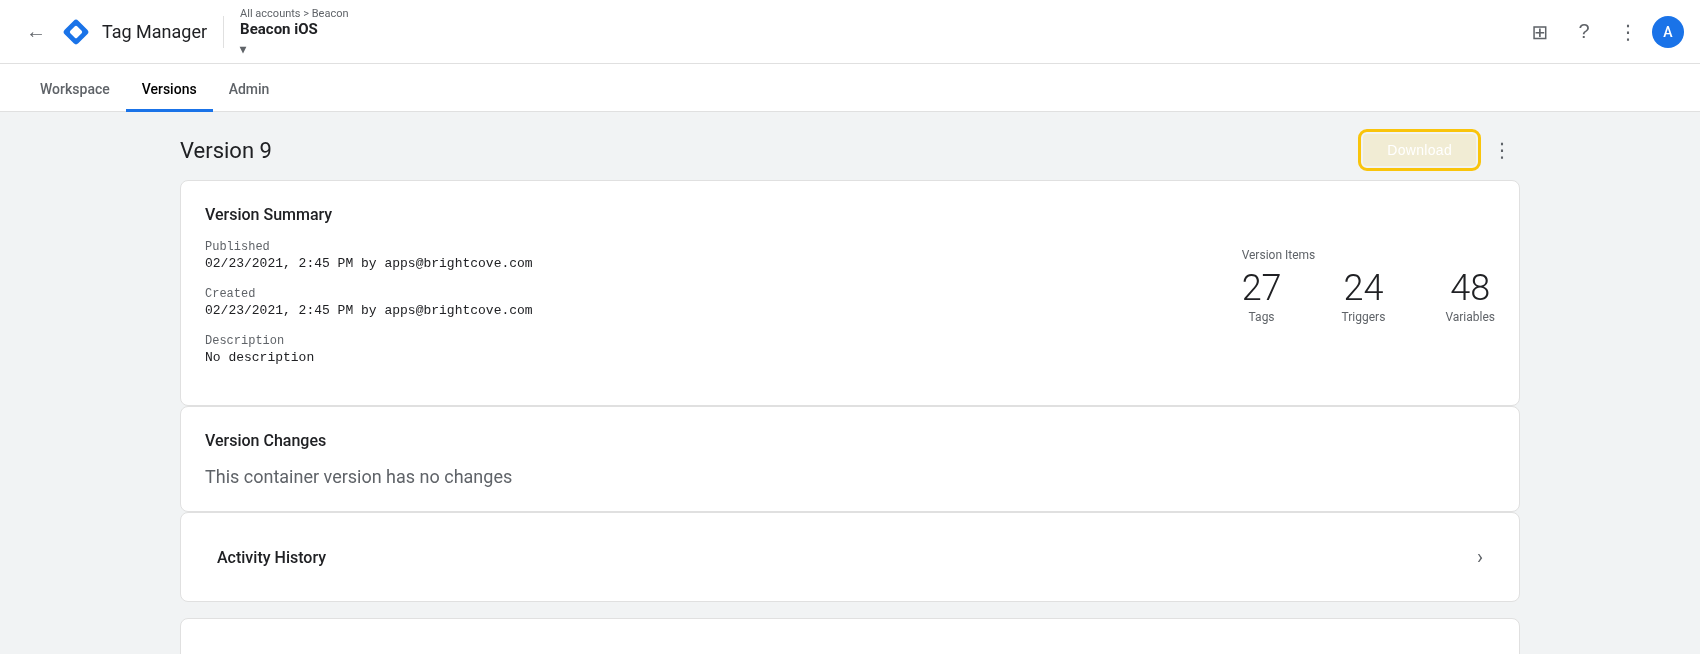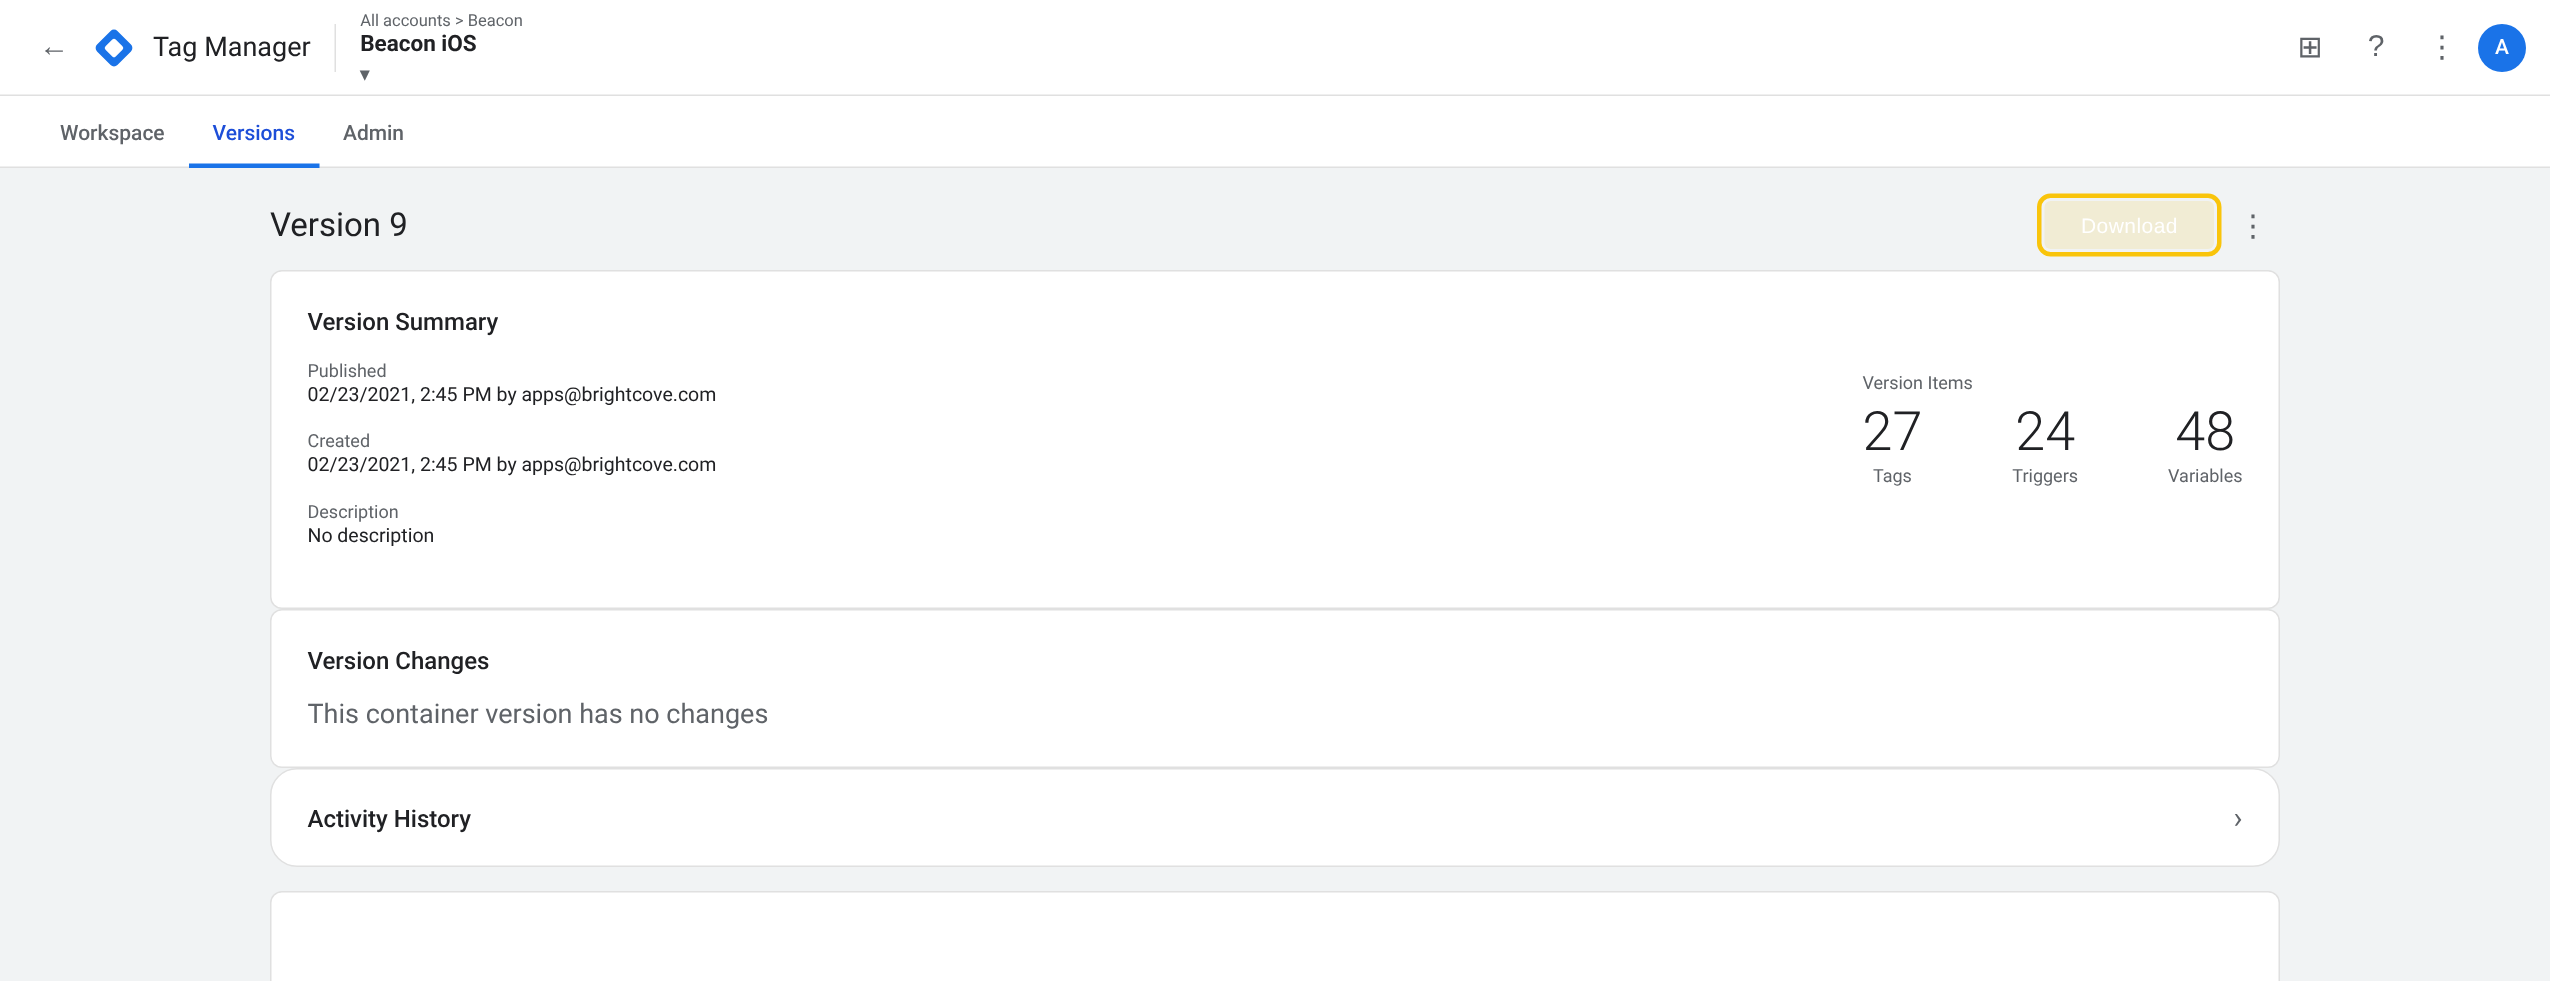--- a/index.html
+++ b/index.html
@@ -96,21 +96,21 @@
       font-size: 14px;
       font-weight: 500;
       color: #5f6368;
       cursor: pointer;
       border-bottom: 3px solid transparent;
       text-decoration: none;
       display: block;
       margin-bottom: -1px;
     }
     .nav-tab.active {
-      color: #1d4ed8;
+      color: #000000;
       border-bottom: 3px solid #1a73e8;
     }
 
     
     .main-content {
       padding: 0 180px;
       background: #f1f3f4;
       min-height: calc(100vh - 112px);
     }
 
@@ -169,20 +169,21 @@
     .version-summary-content {
       display: flex;
       gap: 0;
     }
     .summary-left {
       flex: 1;
       padding-right: 40px;
     }
     .summary-field {
       margin-bottom: 16px;
+      font-family: Liberation Mono, monospace;
     }
     .field-label {
       font-size: 12px;
       color: #5f6368;
       margin-bottom: 2px;
     }
     .field-value {
       font-size: 13px;
       color: #202124;
     }
@@ -219,24 +220,24 @@
 
     
     .changes-text {
       font-size: 18px;
       color: #5f6368;
     }
 
     
     .activity-card {
       background: #fff;
-      border-radius: 18px;
+      border-radius: 8px;
       border: 1px solid #e0e0e0;
       margin-bottom: 16px;
-      padding: 0;
+      padding: 12px;
     }
     .activity-header {
       display: flex;
       align-items: center;
       justify-content: space-between;
       padding: 20px 24px;
       cursor: pointer;
     }
     .activity-title {
       font-size: 16px;

